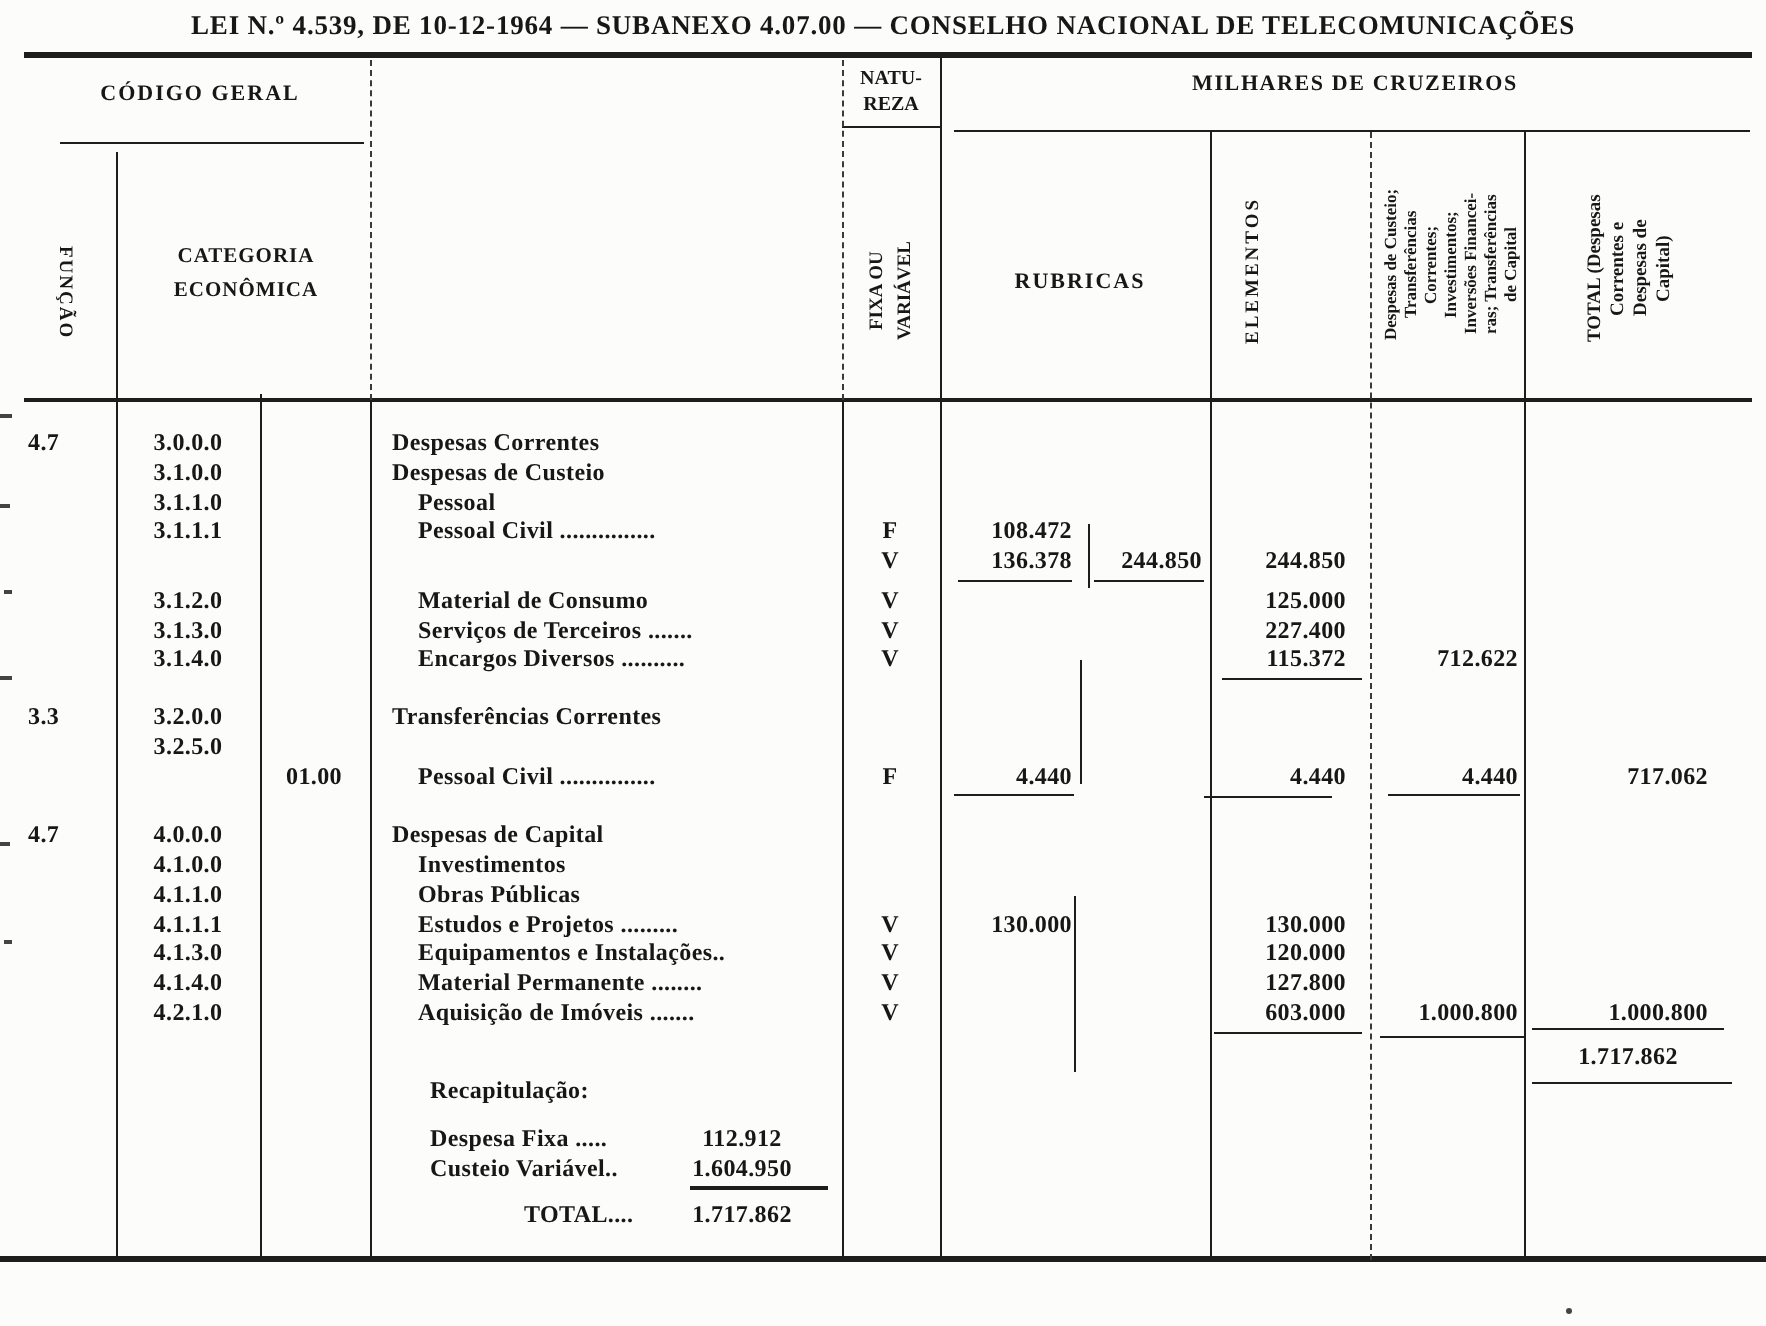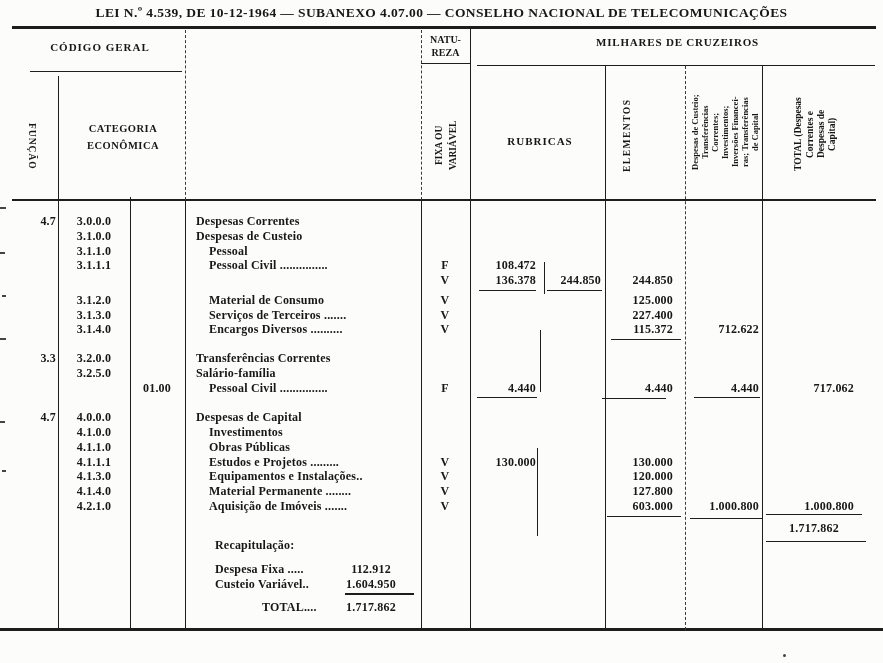--- a/index.html
+++ b/index.html
@@ -14,21 +14,21 @@
   .mark{position:absolute;background:#444;}
   
   .hcell{position:absolute;font-weight:bold;text-align:center;white-space:pre-line;}
   .vtx{writing-mode:vertical-rl;transform:rotate(180deg);display:flex;align-items:center;justify-content:center;}
   .vtxcw{writing-mode:vertical-rl;display:flex;align-items:center;justify-content:center;}
   
   .tbody{position:absolute;left:0;top:214px;width:883px;}
   .row{position:relative;height:14.75px;line-height:14.75px;font-size:12px;font-weight:bold;}
   .row.gap-s{margin-top:5px;} .row.gap-m{margin-top:14px;} .row.gap-l{margin-top:15px;}
   .c{position:absolute;white-space:nowrap;letter-spacing:.2px;}
-  .c-f   {left:14px;width:42px;text-align:right;}
+  .c-f   {left:14px;width:42px;text-align:left;}
   .c-c   {left:62px;width:64px;text-align:center;}
   .c-s   {left:132px;width:50px;text-align:center;}
   .c-e   {left:196px;width:226px;text-align:left;}
   .c-e.ind{padding-left:13px;}
   .c-n   {left:423px;width:44px;text-align:center;}
   .c-r1  {left:476px;width:60px;text-align:right;}
   .c-r2  {left:544px;width:57px;text-align:right;}
   .c-el  {left:606px;width:67px;text-align:right;}
   .c-d   {left:686px;width:73px;text-align:right;}
   .c-t   {left:766px;width:88px;text-align:right;}
@@ -222,21 +222,20 @@
     <div class="c c-r2"></div>
     <div class="c c-el"></div>
     <div class="c c-d"></div>
     <div class="c c-t"></div>
   </div>
 
   <div class="row">
     <div class="c c-f"></div>
     <div class="c c-c">3.2.5.0</div>
     <div class="c c-s"></div>
-    <div class="c c-e">Salário-família</div>
     <div class="c c-n"></div>
     <div class="c c-r1"></div>
     <div class="c c-r2"></div>
     <div class="c c-el"></div>
     <div class="c c-d"></div>
     <div class="c c-t"></div>
   </div>
 
   <div class="row">
     <div class="c c-f"></div>

